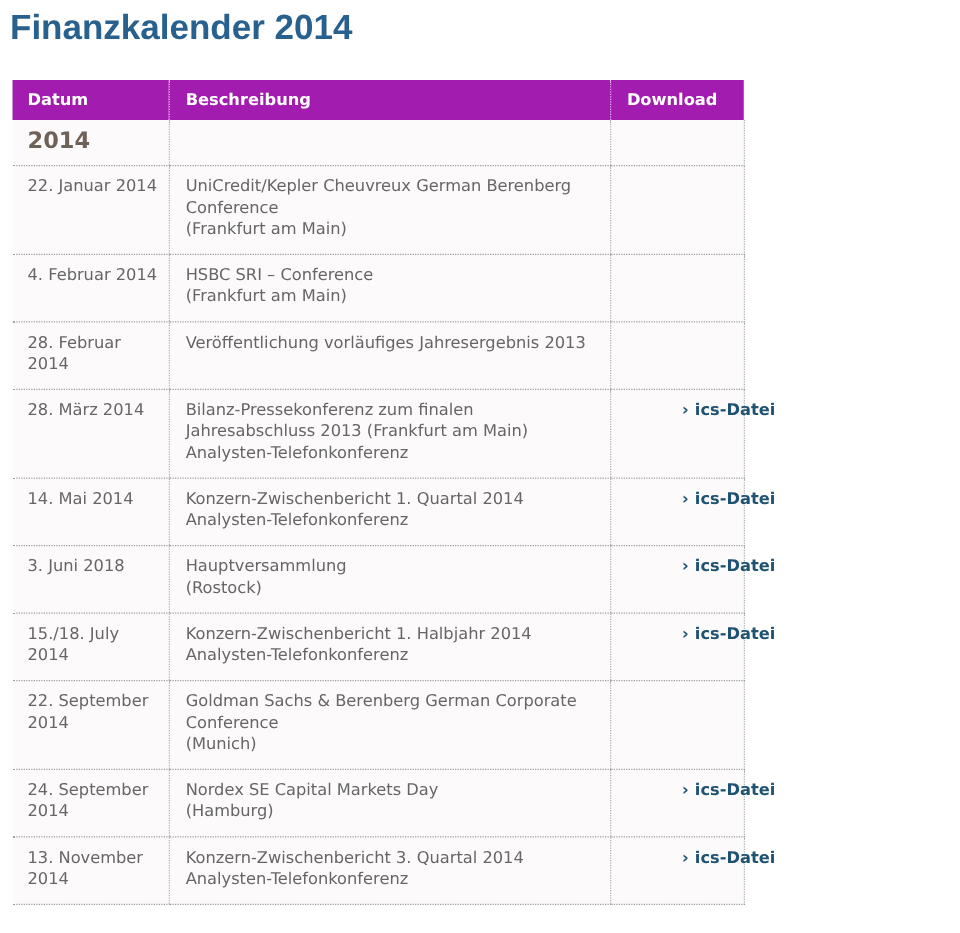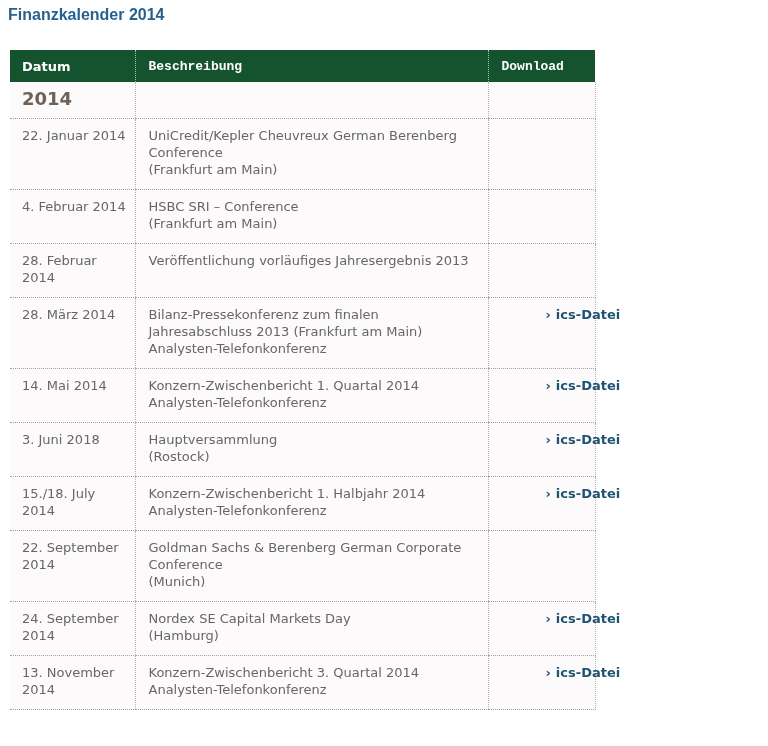--- a/index.html
+++ b/index.html
@@ -5,47 +5,46 @@
   * { box-sizing: border-box; margin: 0; padding: 0; }
   html, body { background: #ffffff; }
   body {
     width: 768px; height: 746px; overflow: hidden;
     font-family: "DejaVu Sans", sans-serif;
   }
   .page { width: 768px; height: 746px; overflow: hidden; }
   h1.page-title {
     margin: 6px 0 0 8px;
     font-family: "Liberation Sans", sans-serif;
-    font-size: 16px; font-weight: bold;
+    font-size: 28px; font-weight: bold;
     color: #28618e;
     letter-spacing: 0;
   }
   table.calendar {
     border-collapse: collapse;
     table-layout: fixed;
     width: 585px;
     margin: 26px 0 0 10px;
     background: #fdfafc;
   }
   col.w-datum { width: 125px; }
   col.w-desc  { width: 353px; }
   col.w-dl    { width: 107px; }
   th {
-    background: #14532d;
+    background: #a21caf;
     color: #ffffff;
     font-size: 13px; font-weight: bold;
     text-align: left;
     height: 32px;
     vertical-align: middle;
     padding: 0 4px 0 12px;
   }
   th.th-desc, th.th-dl {
     border-left: 1px dotted rgba(255,255,255,0.65);
     padding-left: 13px;
-    font-family: Liberation Mono, monospace;
   }
   td {
     vertical-align: top;
     font-size: 13px;
     line-height: 17px;
     color: #666666;
     padding: 8px 6px 11px 12px;
     border-bottom: 1px dotted #9f9f9f;
   }
   td.cell-desc, td.cell-dl {

